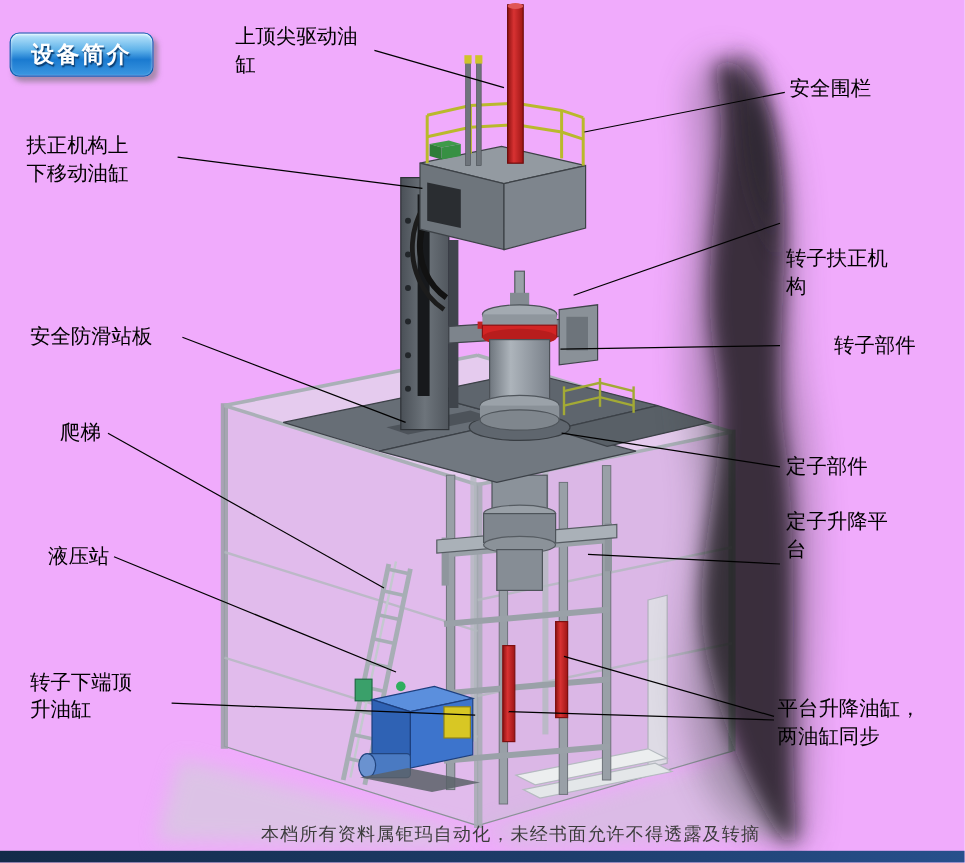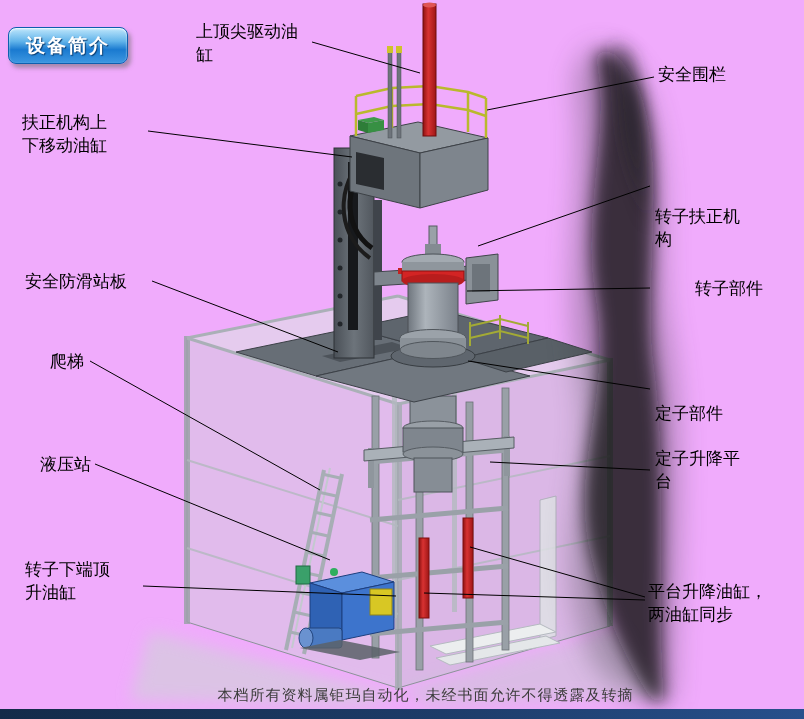--- a/index.html
+++ b/index.html
@@ -268,25 +268,25 @@
   <div class="callout" style="left:22px; top:111px; width:92px;">扶正机构上下移动油缸</div>
 
   <div class="callout" style="left:655px; top:158px; width:92px;margin-top:47px;">转子扶正机构</div>
 
   <div class="callout nowrap" style="left:25px; top:270px;">安全防滑站板</div>
 
   <div class="callout nowrap" style="left:655px; top:277px;padding-left:40px;">转子部件</div>
 
   <div class="callout nowrap" style="left:50px; top:350px;">爬梯</div>
 
-  <div class="callout nowrap" style="left:655px; top:378px;margin-top:24px;">定子部件</div>
+  <div class="callout nowrap" style="left:655px; top:378px;">定子部件</div>
 
   <div class="callout nowrap" style="left:40px; top:453px;">液压站</div>
 
-  <div class="callout" style="left:655px; top:447px; width:92px;">定子升降平台</div>
+  <div class="callout" style="left:655px; top:424px; width:92px;">定子升降平台</div>
 
   <div class="callout" style="left:25px; top:558px; width:92px;">转子下端顶升油缸</div>
 
   <div class="callout" style="left:648px; top:580px; width:124px;">平台升降油缸，两油缸同步</div>
 
   <div class="watermark">本档所有资料属钜玛自动化，未经书面允许不得透露及转摘</div>
   <div class="bottom-bar"></div>
 
 </div>
 

